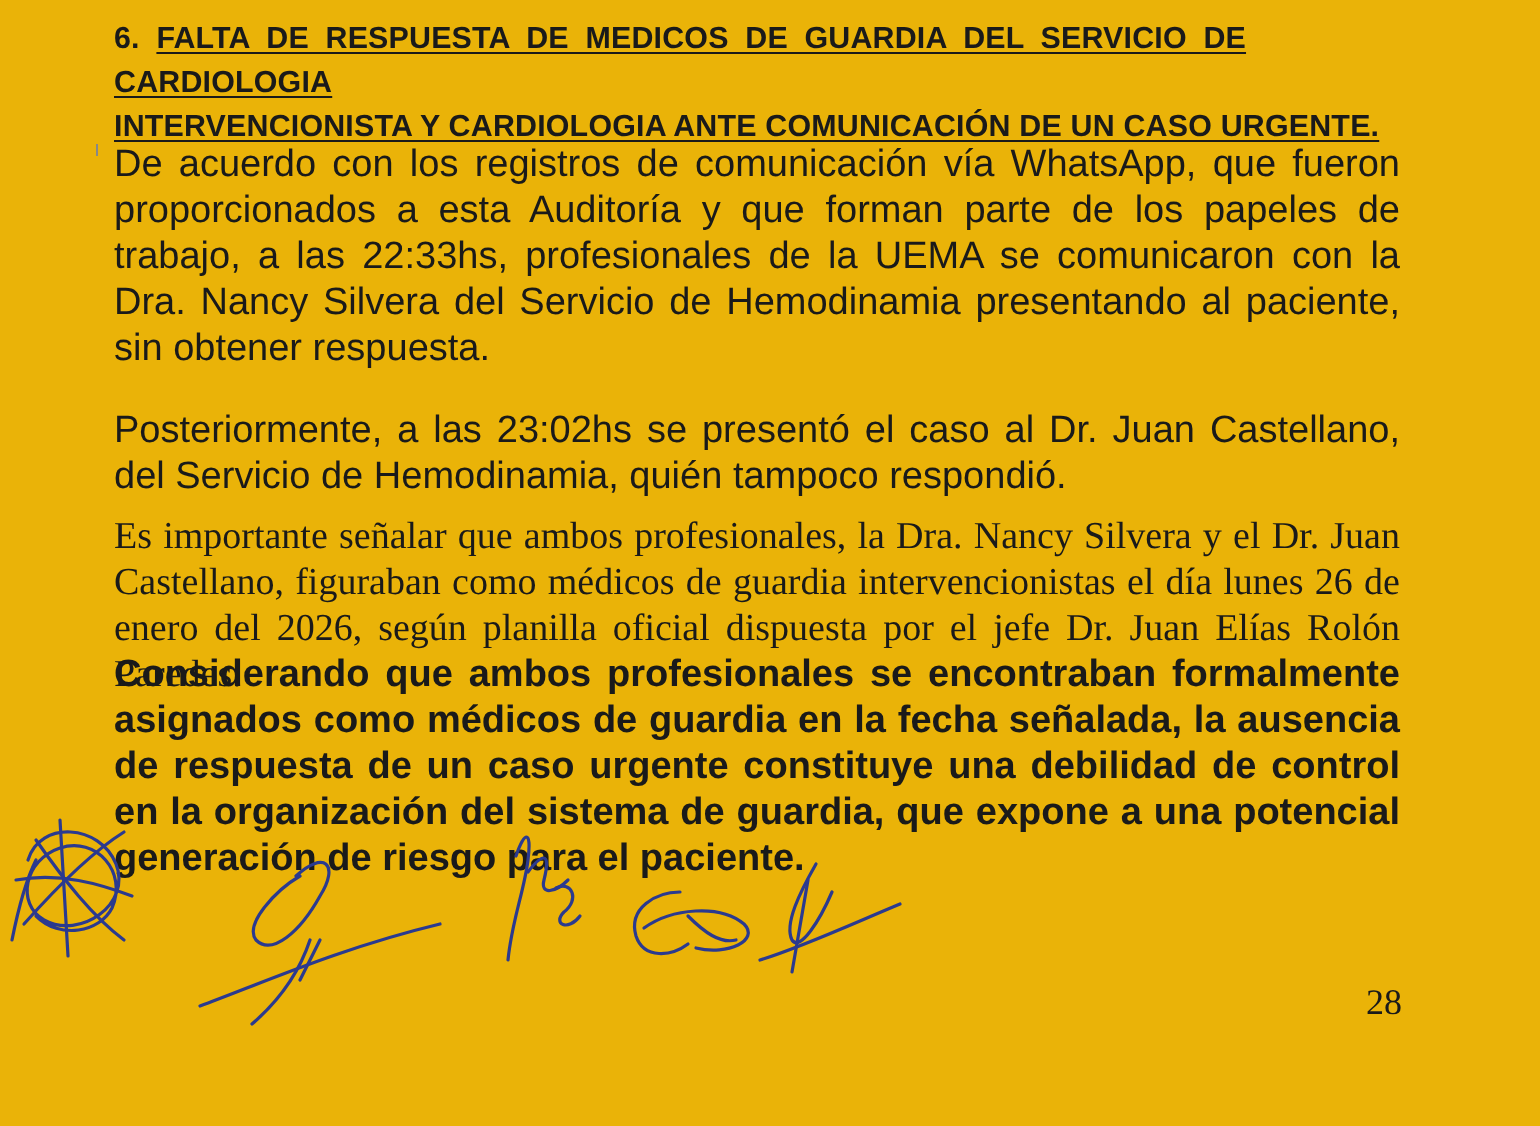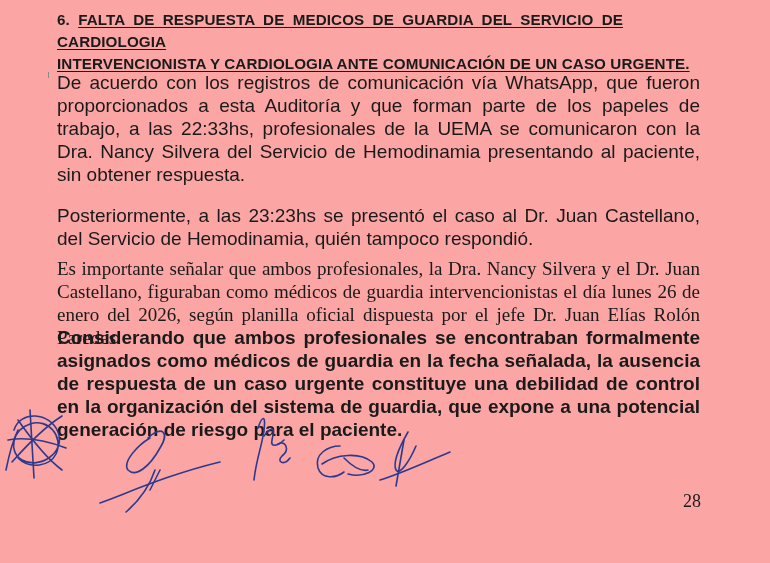--- a/index.html
+++ b/index.html
@@ -1,20 +1,20 @@
 <!DOCTYPE html>
 <html><head>
 <meta charset="utf-8">
 <style>
   html, body { margin:0; padding:0; }
   body {
     width:770px; height:563px; background:#ffffff; position:relative; overflow:hidden;
     font-family: "Liberation Sans", "DejaVu Sans", sans-serif; color:#1a1a1a;
   }
-  .page { position:absolute; left:0; top:0; width:770px; height:563px; background:#fca5a5; }
+  .page { position:absolute; left:0; top:0; width:770px; height:563px; background:#eab308; }
   .heading {
     position:absolute; left:57px; top:9px; width:645px;
     font-weight:bold; font-size:15.2px; line-height:22px; letter-spacing:0.1px;
   }
   .heading .num { text-decoration:none; }
   .heading .u { text-decoration:underline; text-underline-offset:2px; }
   .heading .l1 { display:flex; justify-content:space-between; word-spacing:4px; }
   .para {
     position:absolute; left:57px; width:643px;
     font-size:19px; line-height:23px; text-align:justify;
@@ -36,21 +36,21 @@
   <div class="heading">
     <div class="l1">
       <span><span class="num">6.</span>&nbsp;<span class="u">FALTA DE RESPUESTA DE MEDICOS DE GUARDIA DEL SERVICIO DE CARDIOLOGIA</span></span>
     </div>
     <div class="u">INTERVENCIONISTA Y CARDIOLOGIA ANTE COMUNICACIÓN DE UN CASO URGENTE.</div>
   </div>
 
   <div class="tick"></div>
 
   <p class="para p1" style="margin:0">De acuerdo con los registros de comunicación vía WhatsApp, que fueron proporcionados a esta Auditoría y que forman parte de los papeles de trabajo, a las 22:33hs, profesionales de la UEMA se comunicaron con la Dra. Nancy Silvera del Servicio de Hemodinamia presentando al paciente, sin obtener respuesta.</p>
-  <p class="para p2" style="margin:0">Posteriormente, a las 23:23hs se presentó el caso al Dr. Juan Castellano, del Servicio de Hemodinamia, quién tampoco respondió.</p>
+  <p class="para p2" style="margin:0">Posteriormente, a las 23:02hs se presentó el caso al Dr. Juan Castellano, del Servicio de Hemodinamia, quién tampoco respondió.</p>
   <p class="para p3" style="margin:0">Es importante señalar que ambos profesionales, la Dra. Nancy Silvera y el Dr. Juan Castellano, figuraban como médicos de guardia intervencionistas el día lunes 26 de enero del 2026, según planilla oficial dispuesta por el jefe Dr. Juan Elías Rolón Paredes.</p>
   <p class="para p4 bold" style="margin:0">Considerando que ambos profesionales se encontraban formalmente asignados como médicos de guardia en la fecha señalada, la ausencia de respuesta de un caso urgente constituye una debilidad de control en la organización del sistema de guardia, que expone a una potencial generación de riesgo para el paciente.</p>
 
   <svg class="sigs" viewBox="0 400 470 130" fill="none" stroke="#2b3a8f" stroke-width="1.6" stroke-linecap="round">
     <g>
       <path d="M14 430 C 20 410, 50 412, 58 432 C 66 452, 40 470, 22 460 C 8 452, 12 430, 30 424 C 48 418, 64 436, 56 454 C 50 466, 30 470, 18 458"></path>
       <path d="M30 410 L 34 478"></path>
       <path d="M8 440 C 30 436, 50 442, 66 448"></path>
       <path d="M12 462 C 28 444, 46 426, 62 416"></path>
       <path d="M18 420 C 32 440, 46 458, 62 470"></path>

